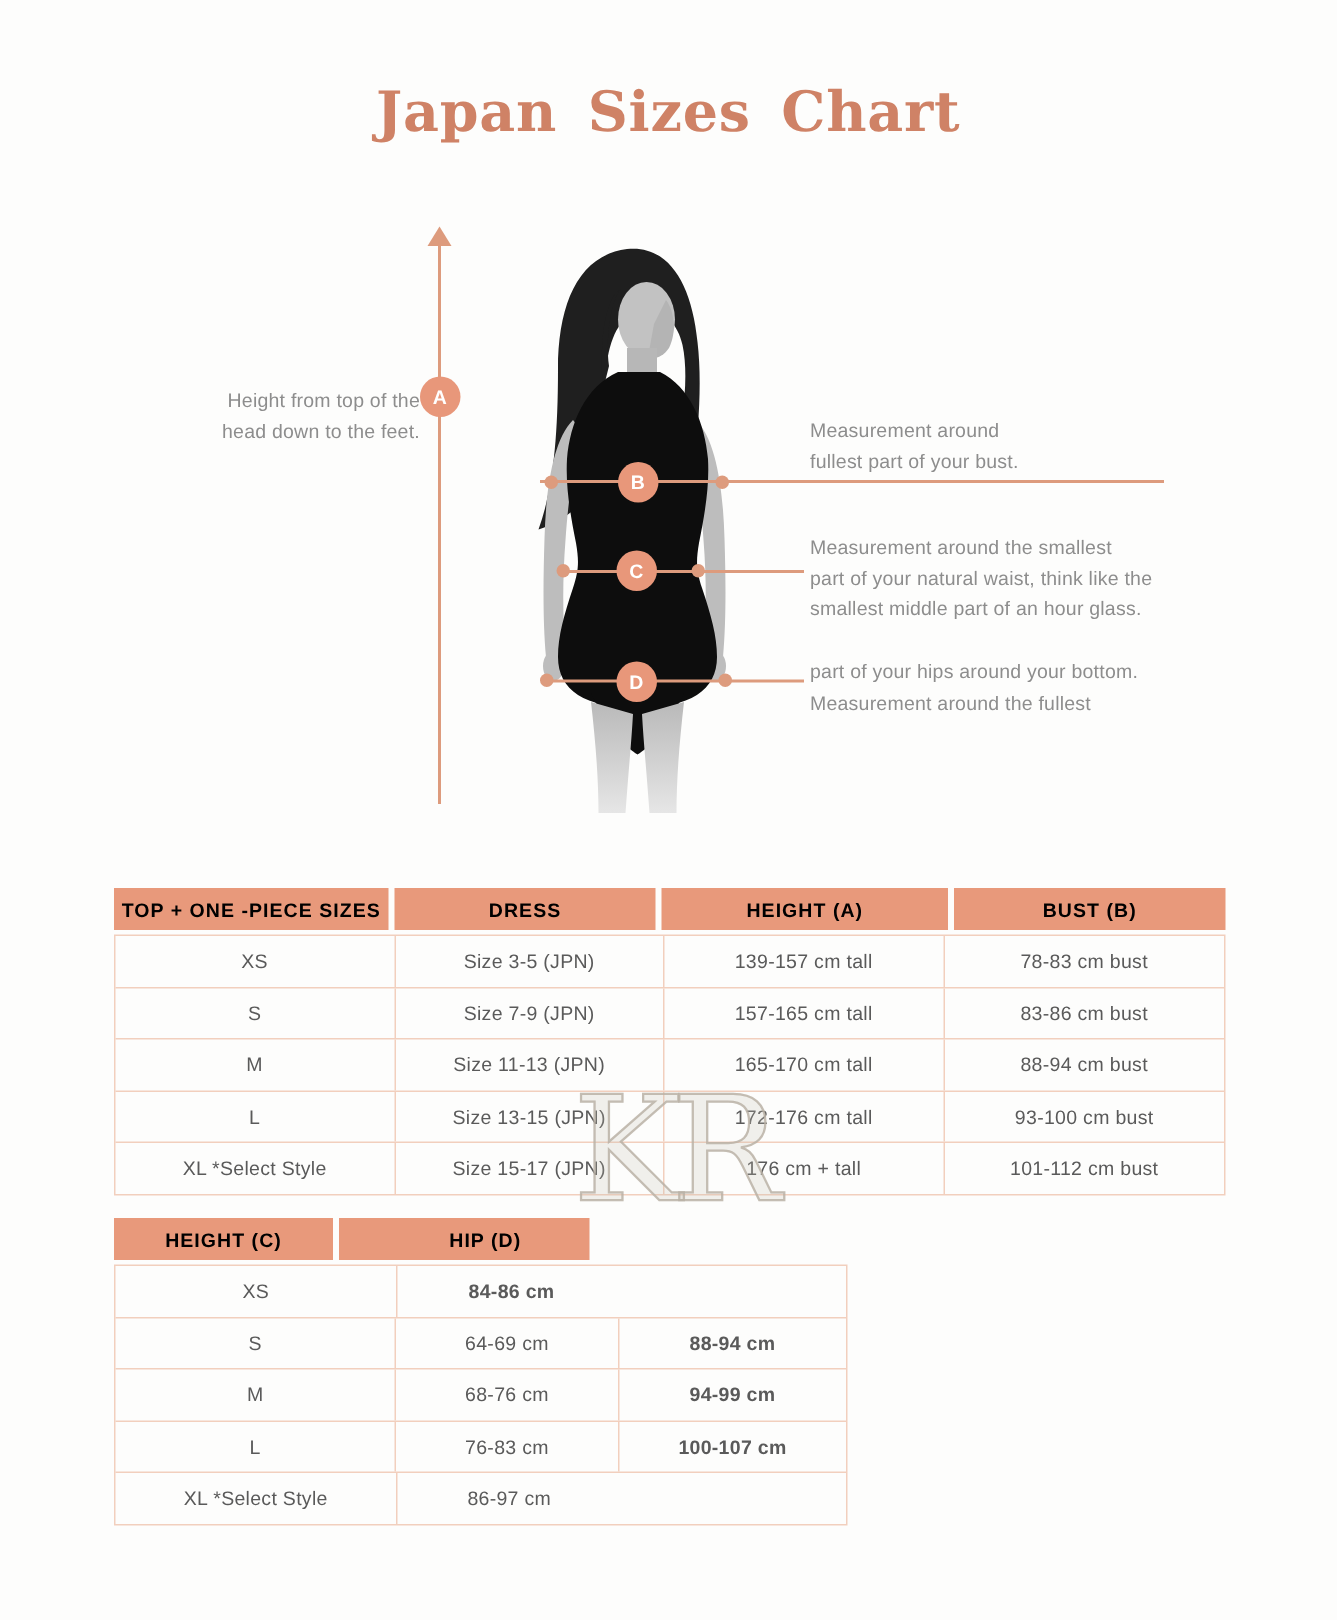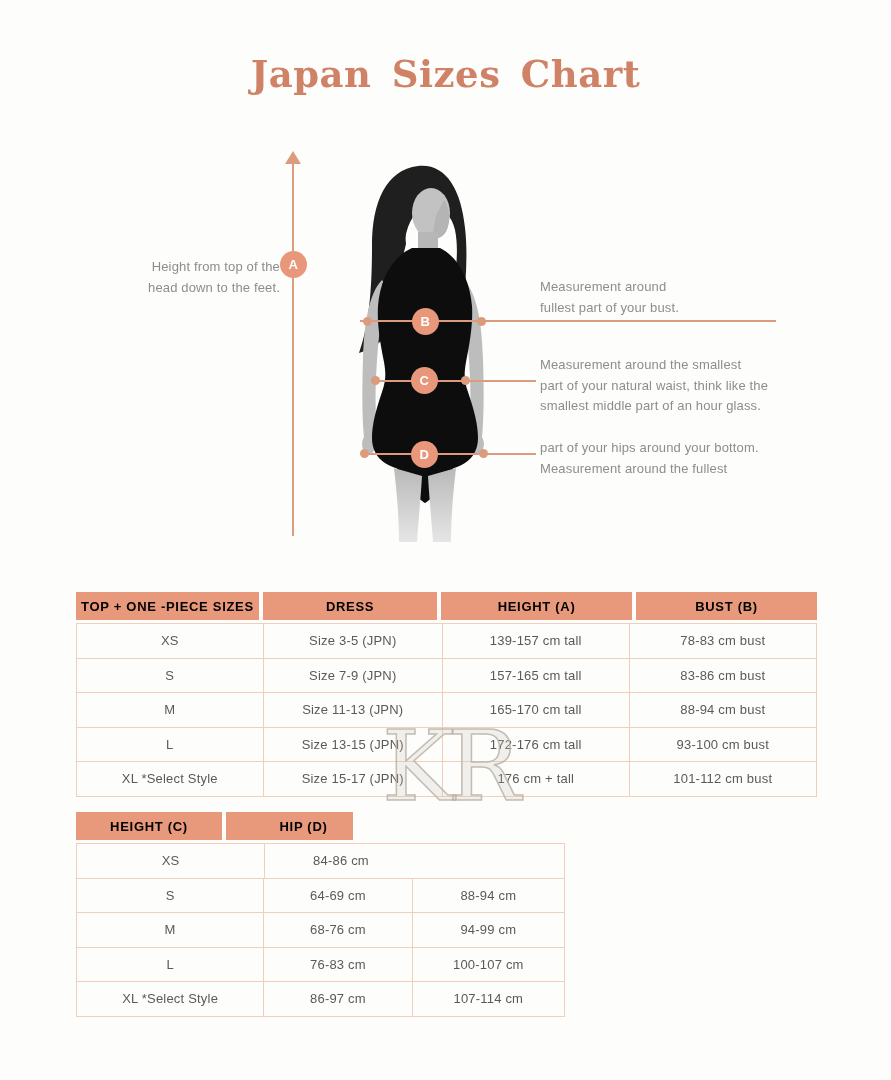--- a/index.html
+++ b/index.html
@@ -74,22 +74,22 @@
     display: flex; align-items: center; justify-content: center;
     font-size: 13px; color: #5a5a5a; letter-spacing: 0.2px;
     border-right: 1px solid #f2cfbd;
   }
   .tcell:last-child { border-right: none; }
 
   
   .t1 .h0 { width: 185px; } .t1 .h1 { width: 176px; } .t1 .h2 { width: 193px; } .t1 .h3 { width: 183px; }
   .t1 .c0 { width: 187px; } .t1 .c1 { width: 180px; } .t1 .c2 { width: 187px; } .t1 .c3 { width: 187px; }
   
-  .t2 .h0 { width: 186px; } .t2 .h1 { width: 146px; } .t2 .h2 { width: 127px; padding-left: 28px; }
-  .t2 .c0 { width: 188px; } .t2 .c1 { width: 149px; } .t2 .c2 { width: 152px; }
+  .t2 .h0 { width: 186px; } .t2 .h1 { width: 146px; } .t2 .h2 { width: 167px; padding-left: 28px; }
+  .t2 .c0 { width: 188px; } .t2 .c1 { width: 149px; } .t2 .c2 { width: 152px; font-weight: bold; }
 
   
   .watermark {
     position: absolute; left: 382px; top: 718px; z-index: 5;
     font-family: "DejaVu Serif", serif;
     font-size: 97px; line-height: 1; letter-spacing: -7px;
     color: rgba(197,189,177,0.22);
     -webkit-text-stroke: 1.5px rgba(186,178,166,0.85);
     pointer-events: none;
   }
@@ -229,16 +229,15 @@
       <div class="tcell c2">94-99 cm</div>
     </div>
     <div class="trow">
       <div class="tcell c0">L</div>
       <div class="tcell c1">76-83 cm</div>
       <div class="tcell c2">100-107 cm</div>
     </div>
     <div class="trow">
       <div class="tcell c0">XL *Select Style</div>
       <div class="tcell c1">86-97 cm</div>
-      <div class="tcell c2">107-114 cm</div>
     </div>
   </div>
 </div>
 
 </body></html>

